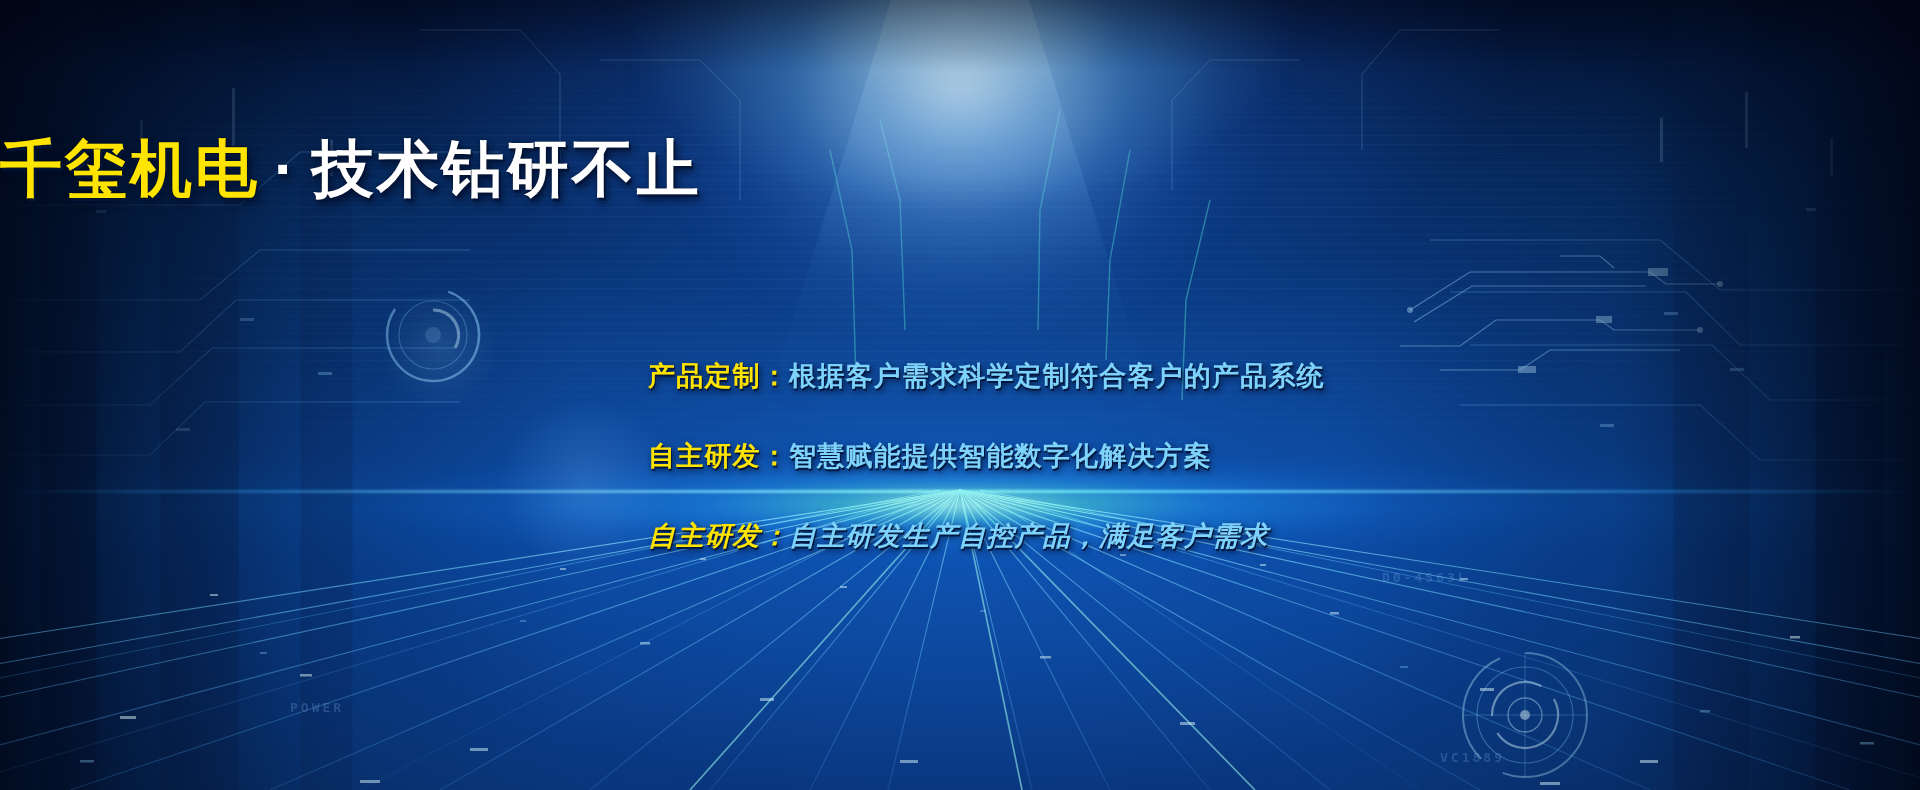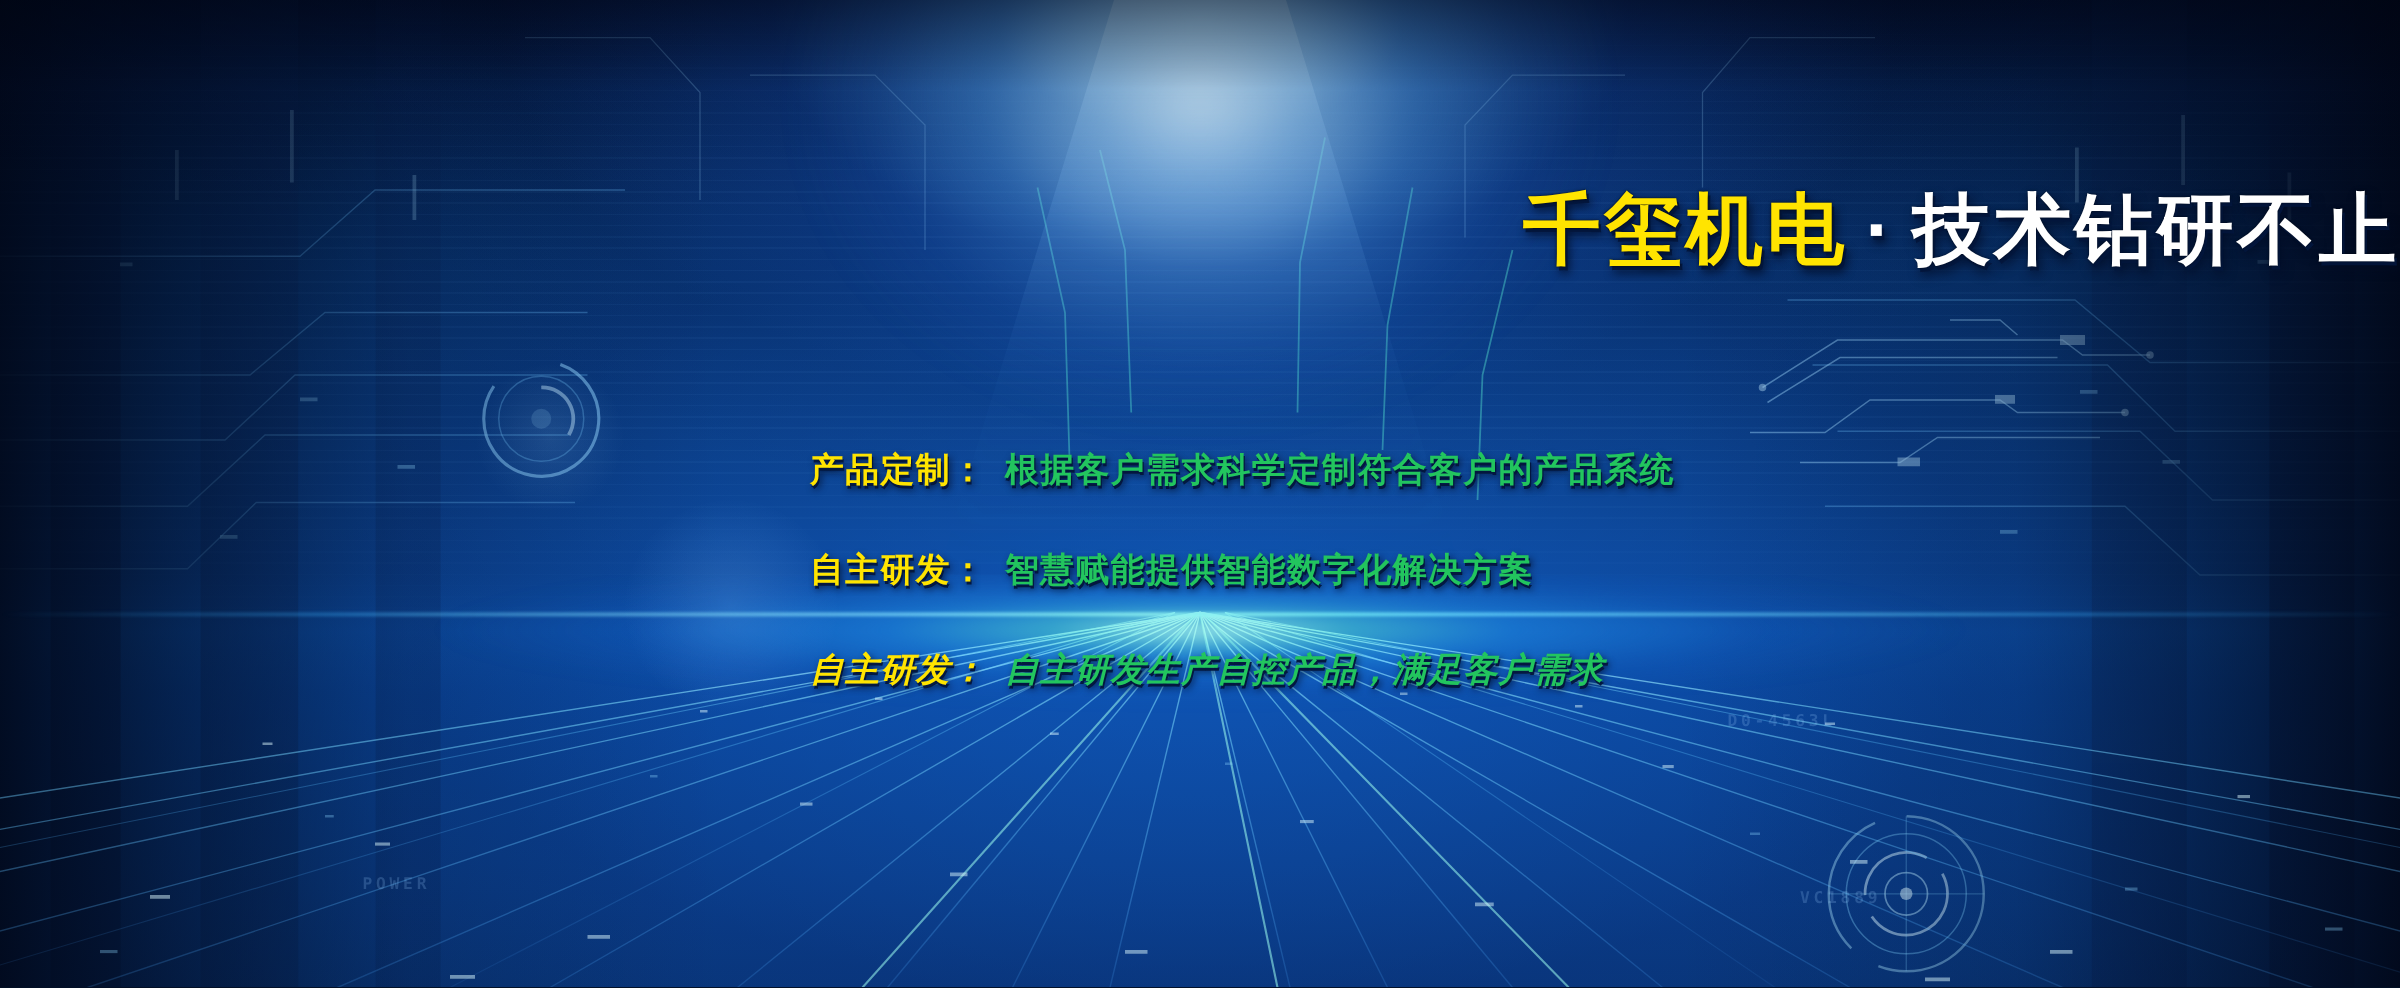--- a/index.html
+++ b/index.html
@@ -232,22 +232,21 @@
   .content {
     position: absolute;
     left: 0; right: 0; top: 0;
     height: 100%;
   }
 
   .headline-wrap {
     position: absolute;
     left: 0; right: 0;
     top: 138px;
-    text-align: right;
-    margin-top: 16px;
+    text-align: left;
   }
 
   .headline-1 {
     font-size: 62px;
     line-height: 1.0;
     font-weight: bold;
     letter-spacing: 3px;
     white-space: nowrap;
   }
   .h1-brand {
@@ -307,25 +306,24 @@
       2px 3px 6px rgba(0,10,35,0.85);
     text-align: center;
   }
   .b-sep {
     color: #ffe400;
     text-shadow:
       1px 2px 0 rgba(3,22,60,0.95),
       2px 3px 6px rgba(0,10,35,0.85);
   }
   .b-text {
-    color: #22c55e;
+    color: #7dd3fc;
     text-shadow:
       1px 2px 0 rgba(3,22,60,0.95),
       2px 3px 6px rgba(0,10,35,0.85);
-    margin-left: 15px;
   }
 
   
   .art-label {
     position: absolute;
     color: rgba(150,200,250,0.22);
     font-size: 13px;
     letter-spacing: 3px;
     font-family: "DejaVu Sans Mono", monospace;
     pointer-events: none;
@@ -550,21 +548,21 @@
         </g>
       </svg>
     </div>
 
     <div class="floor-horizon"></div>
     <div class="floor-glow"></div>
   </div>
 
   <div class="art-label" style="left:290px; top:700px;">POWER</div>
   <div class="art-label" style="left:1382px; top:570px;">D0-4563L</div>
-  <div class="art-label" style="left:1440px; top:711px;">VC1889</div>
+  <div class="art-label" style="left:1440px; top:750px;">VC1889</div>
 
   <div class="content">
 
     <div class="headline-wrap">
       <div class="headline-1">
         <span class="h1-brand">千玺机电</span><span class="h1-dot">·</span><span class="h1-rest">技术钻研不止</span>
       </div>
     </div>
 
     <div class="bullets">

